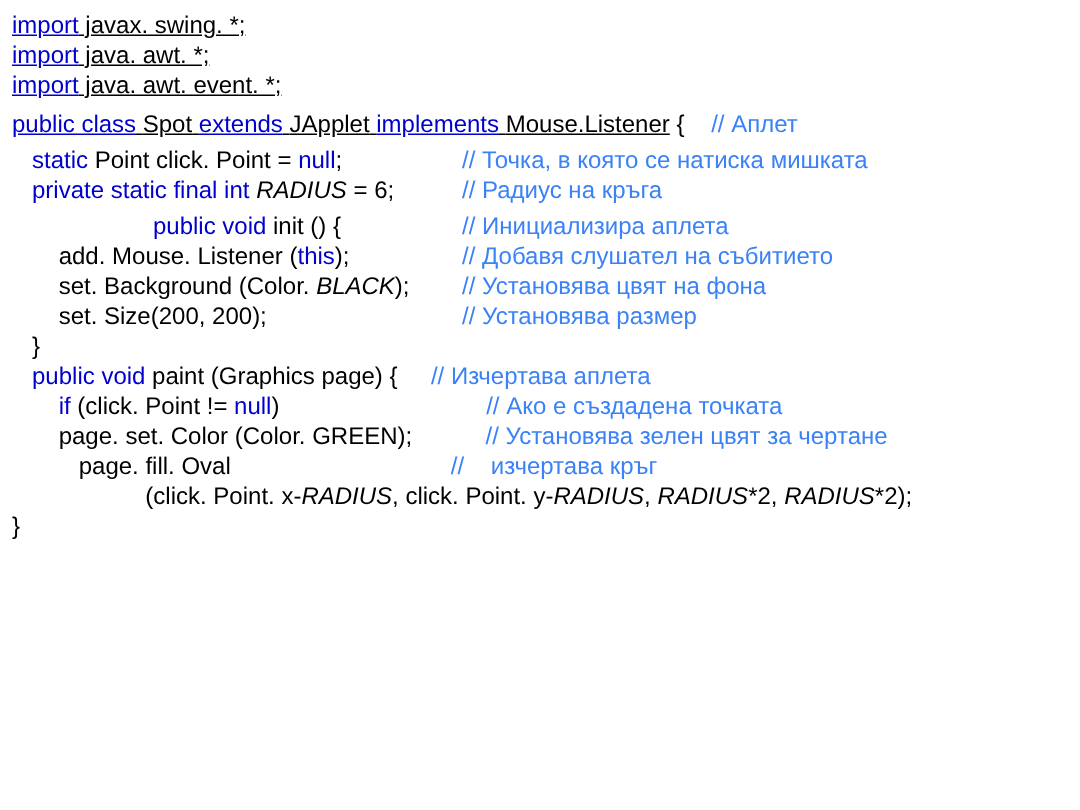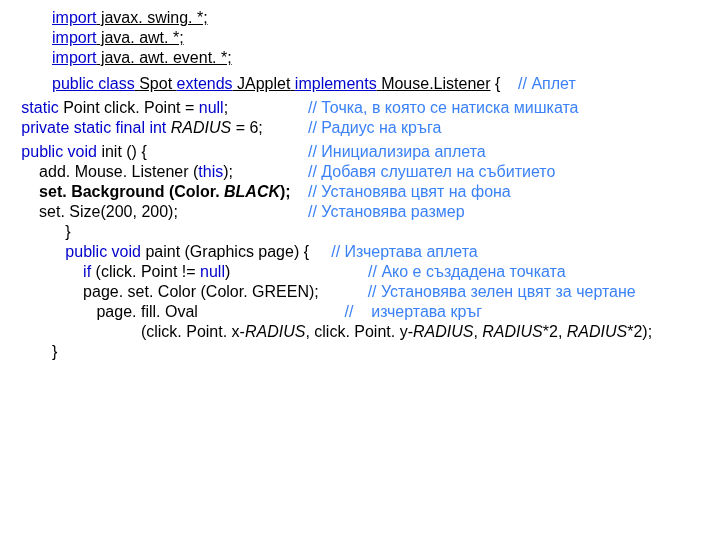--- a/index.html
+++ b/index.html
@@ -6,21 +6,21 @@
     margin: 0;
     padding: 8px;
     background: #fff;
     font-family: Arial, Helvetica, sans-serif;
     font-size: 16px;
     line-height: 1.25;
     color: #000;
     width: 720px;
     box-sizing: border-box;
   }
-  .code { white-space: pre; margin-left: 44px; }
+  .code { white-space: pre; }
   .u { text-decoration: underline; }
   .kw { color: #0000cc; }
   .it { font-style: italic; }
   .cm { color: #3b82f6; }
   .row { display: flex; }
   .left { white-space: pre; }
   .right { white-space: pre; }
   .block { margin-top: 4px; }
   .sec { margin-top: 6px; }
 </style>
@@ -41,29 +41,29 @@
   <div class="right cm">// Точка, в която се натиска мишката</div>
 </div>
 <div class="row">
   <div class="left" style="width:300px;"><span class="kw">   private static final int</span><span> </span><span class="it">RADIUS</span><span> = 6;</span></div>
   <div class="right cm">// Радиус на кръга</div>
 </div>
 </div>
 
 <div class="block">
 <div class="row">
-  <div class="left" style="width:300px;"><span class="kw">   public void</span><span> init () {</span></div>
+  <div class="left" style="width:300px;text-align:center;"><span class="kw">   public void</span><span> init () {</span></div>
   <div class="right cm">// Инициализира аплета</div>
 </div>
 <div class="row">
   <div class="left" style="width:300px;"><span>       add. Mouse. Listener (</span><span class="kw">this</span><span>);</span></div>
   <div class="right cm">// Добавя слушател на събитието</div>
 </div>
 <div class="row">
-  <div class="left" style="width:300px;font-weight:bold;"><span>       set. Background (Color. </span><span class="it">BLACK</span><span>);</span></div>
+  <div class="left" style="width:300px;"><span>       set. Background (Color. </span><span class="it">BLACK</span><span>);</span></div>
   <div class="right cm">// Установява цвят на фона</div>
 </div>
 <div class="row">
   <div class="left" style="width:300px;"><span>       set. Size(200, 200);</span></div>
   <div class="right cm">// Установява размер</div>
 </div>
 <div class="code">   }</div>
 </div>
 
 <div>

